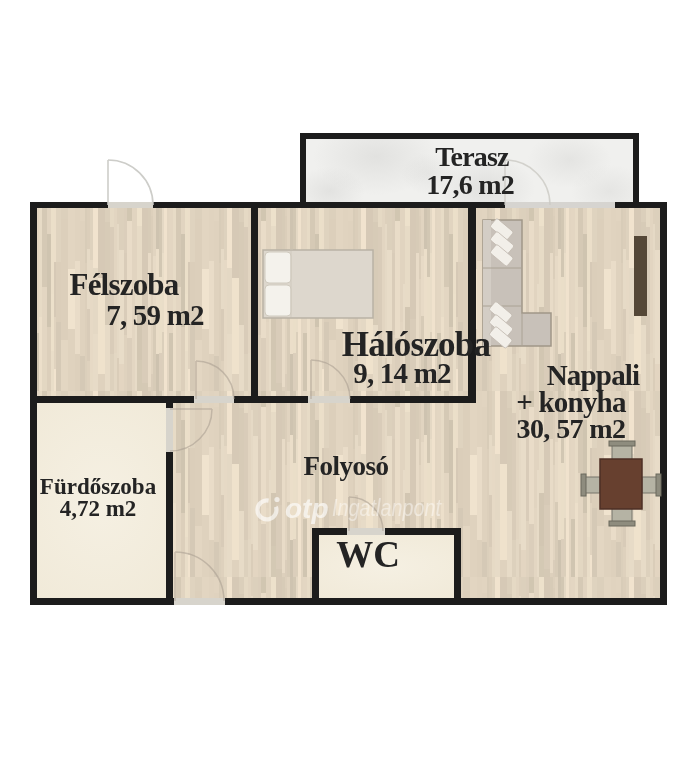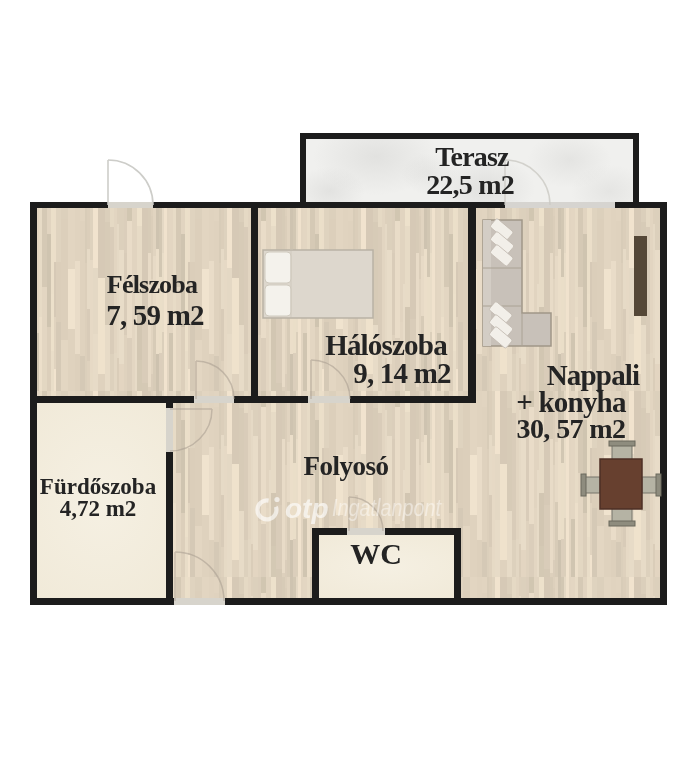--- a/index.html
+++ b/index.html
@@ -266,31 +266,31 @@
 
     <g opacity="0.8">
       <path d="M268.6,500.6 A9.5,9.5 0 1 0 275.9,506.8" fill="none" stroke="#ffffff" stroke-width="4.2" opacity="0.78"></path>
       <circle cx="277" cy="499.5" r="2.6" fill="#ffffff" opacity="0.78"></circle>
       <text x="285" y="518" font-family="Liberation Sans, sans-serif" font-style="italic" font-weight="bold" font-size="28" fill="#ffffff" opacity="0.8">otp</text>
       <text x="332" y="516" font-family="Liberation Sans, sans-serif" font-style="italic" font-size="23" fill="#ffffff" opacity="0.55" textLength="109" lengthAdjust="spacingAndGlyphs">Ingatlanpont</text>
     </g>
   </svg>
 
   <div class="lbl" style="left:472px;top:157px;font-size:28px;letter-spacing:-0.8px;">Terasz</div>
-  <div class="lbl" style="left:470px;top:185px;font-size:28px;letter-spacing:-0.8px;">22,5 m2</div>
-
-  <div class="lbl" style="left:152px;top:285px;font-size:26px;letter-spacing:-0.8px;">Félszoba</div>
+  <div class="lbl" style="left:470px;top:185px;font-size:28px;letter-spacing:-0.8px;">17,6 m2</div>
+
+  <div class="lbl" style="left:124px;top:285px;font-size:31px;letter-spacing:-0.8px;">Félszoba</div>
   <div class="lbl" style="left:139px;top:315px;font-size:29px;letter-spacing:-0.8px;margin-left:16px;">7, 59 m2</div>
 
-  <div class="lbl" style="left:386px;top:345px;font-size:29px;letter-spacing:-0.8px;">Hálószoba</div>
+  <div class="lbl" style="left:416px;top:345px;font-size:35px;letter-spacing:-0.8px;">Hálószoba</div>
   <div class="lbl" style="left:402px;top:373px;font-size:29px;letter-spacing:-0.8px;">9, 14 m2</div>
 
   <div class="lbl" style="left:573px;top:375px;font-size:29px;letter-spacing:-0.8px;margin-left:20px;">Nappali</div>
   <div class="lbl" style="left:571px;top:402px;font-size:29px;letter-spacing:-0.8px;">+ konyha</div>
   <div class="lbl" style="left:571px;top:429px;font-size:28px;letter-spacing:-0.6px;">30, 57 m2</div>
 
   <div class="lbl" style="left:346px;top:466px;font-size:27px;letter-spacing:-0.5px;">Folyosó</div>
 
   <div class="lbl" style="left:98px;top:487px;font-size:23px;">Fürdőszoba</div>
   <div class="lbl" style="left:98px;top:509px;font-size:23px;">4,72 m2</div>
 
-  <div class="lbl" style="left:376px;top:554px;font-size:30px;">WC</div>
+  <div class="lbl" style="left:368px;top:554px;font-size:37px;">WC</div>
 </div>
 
 </body></html>

